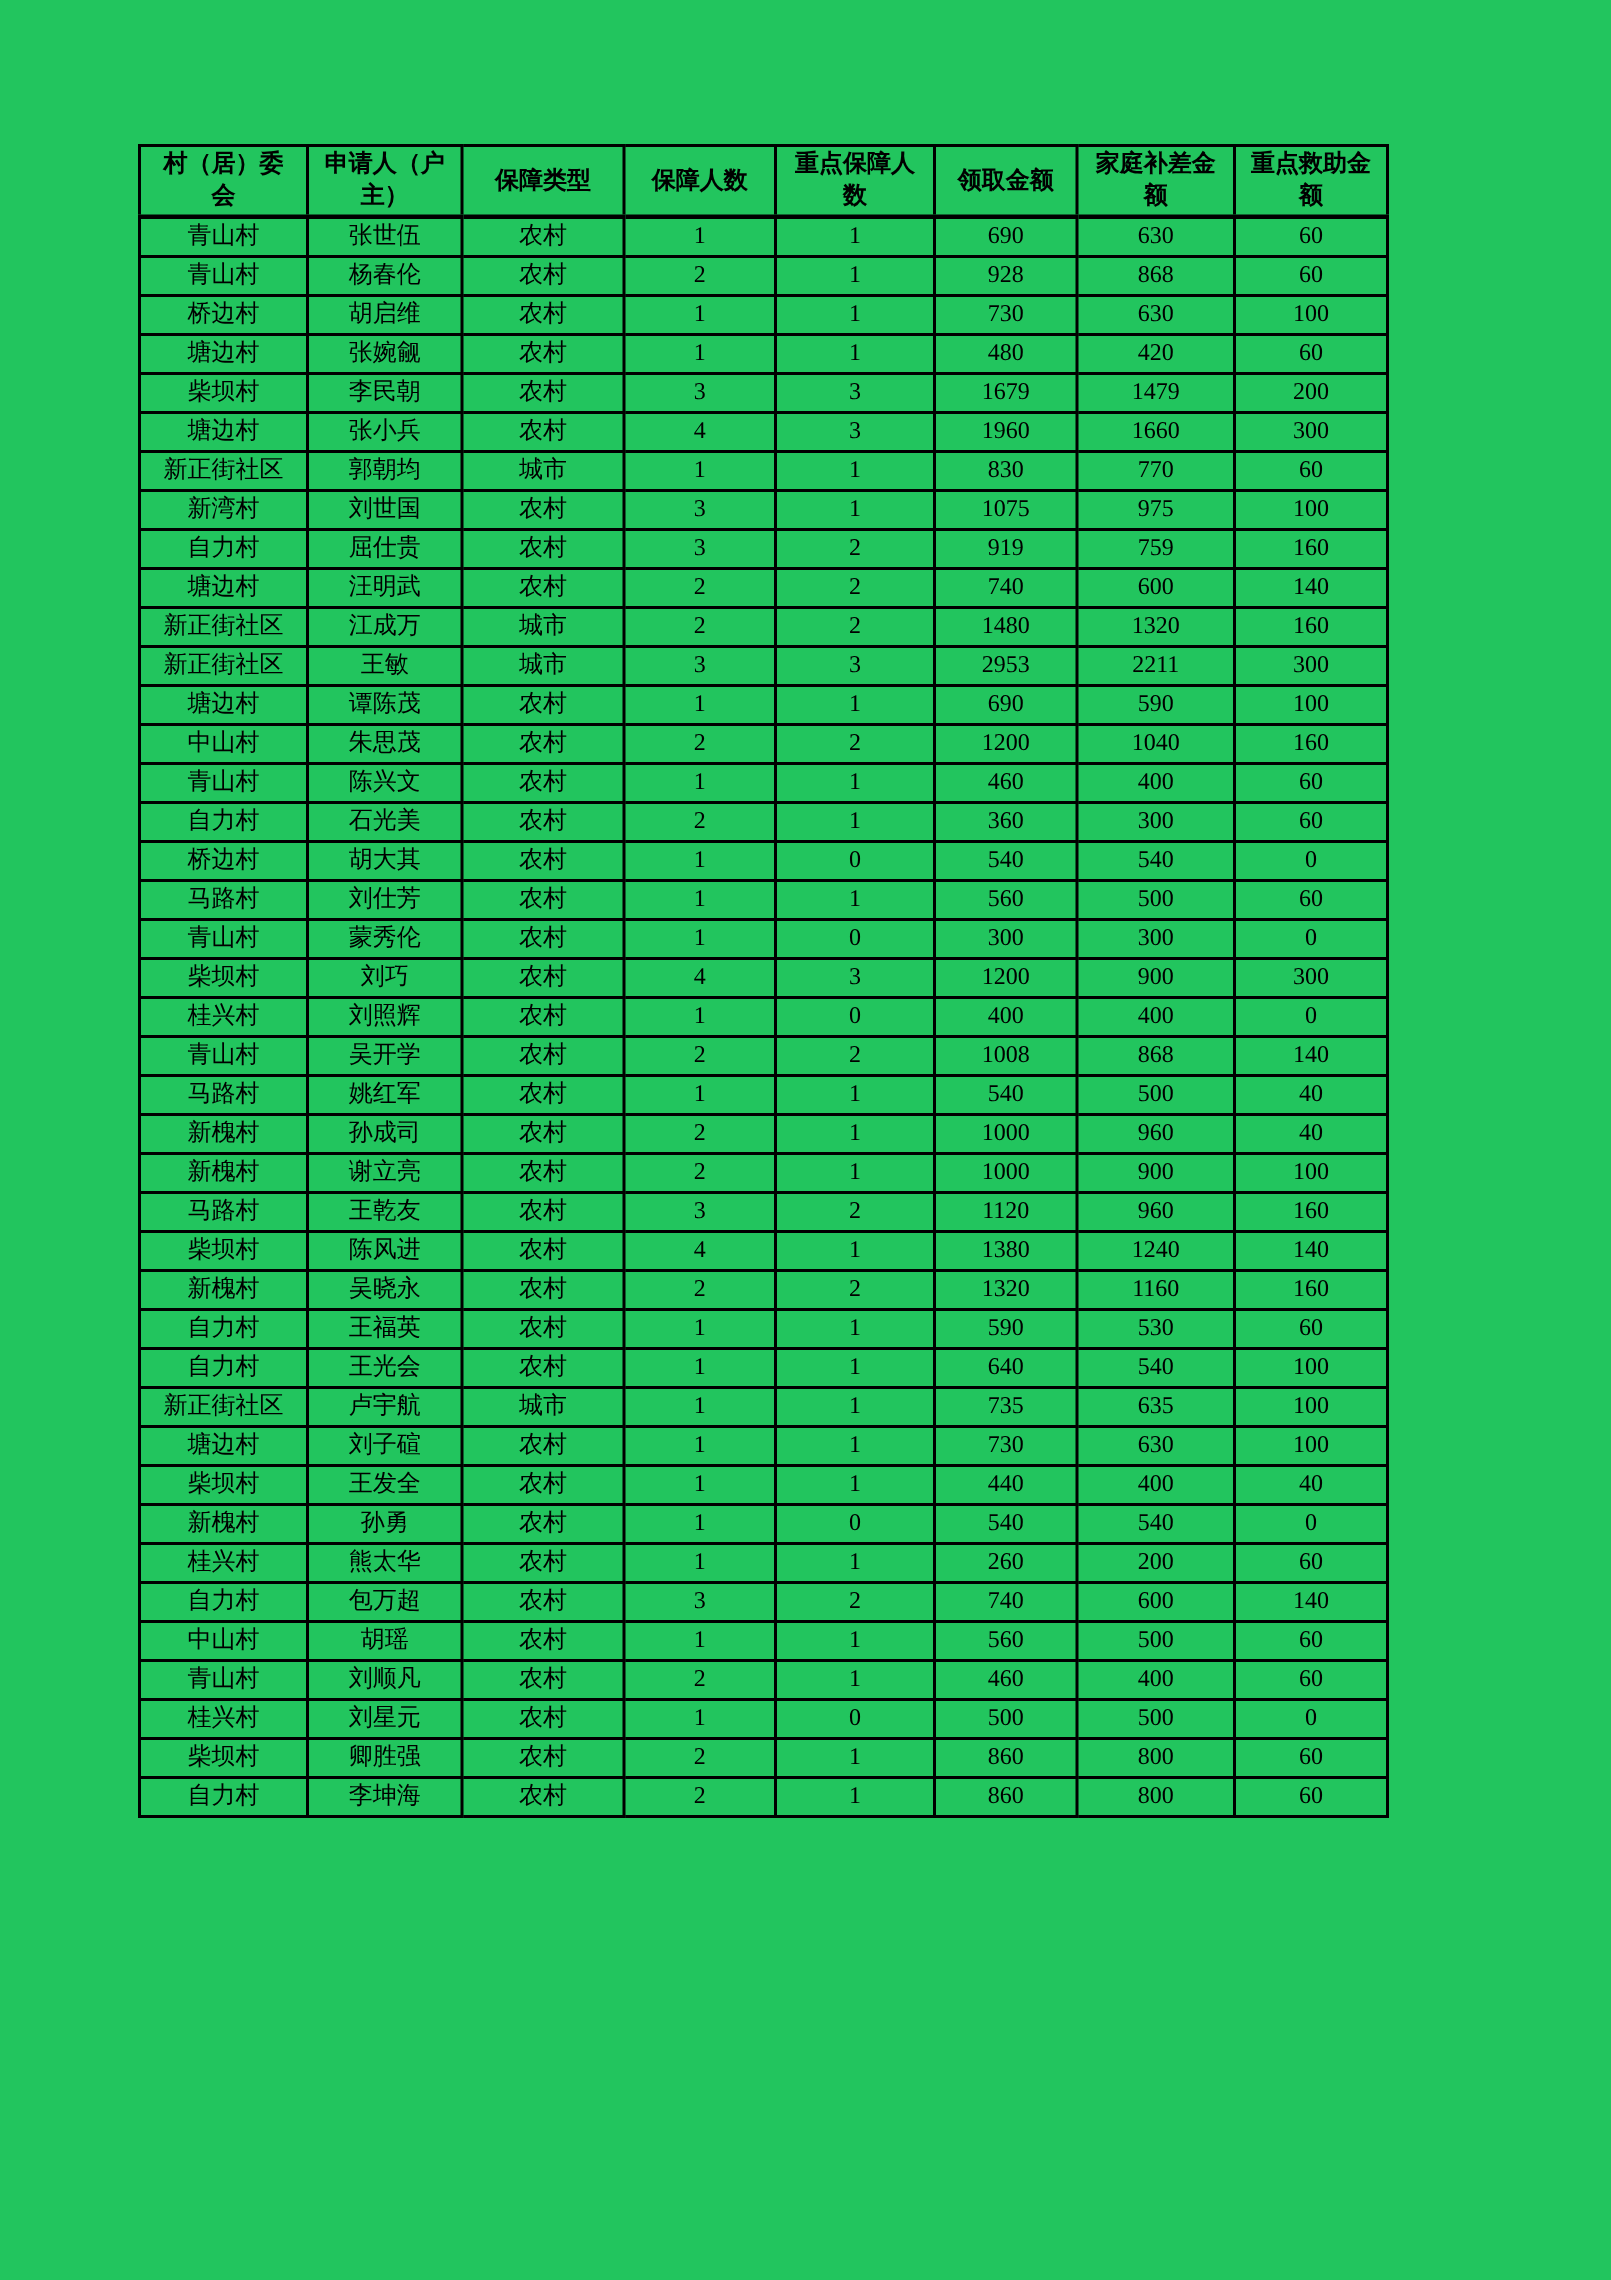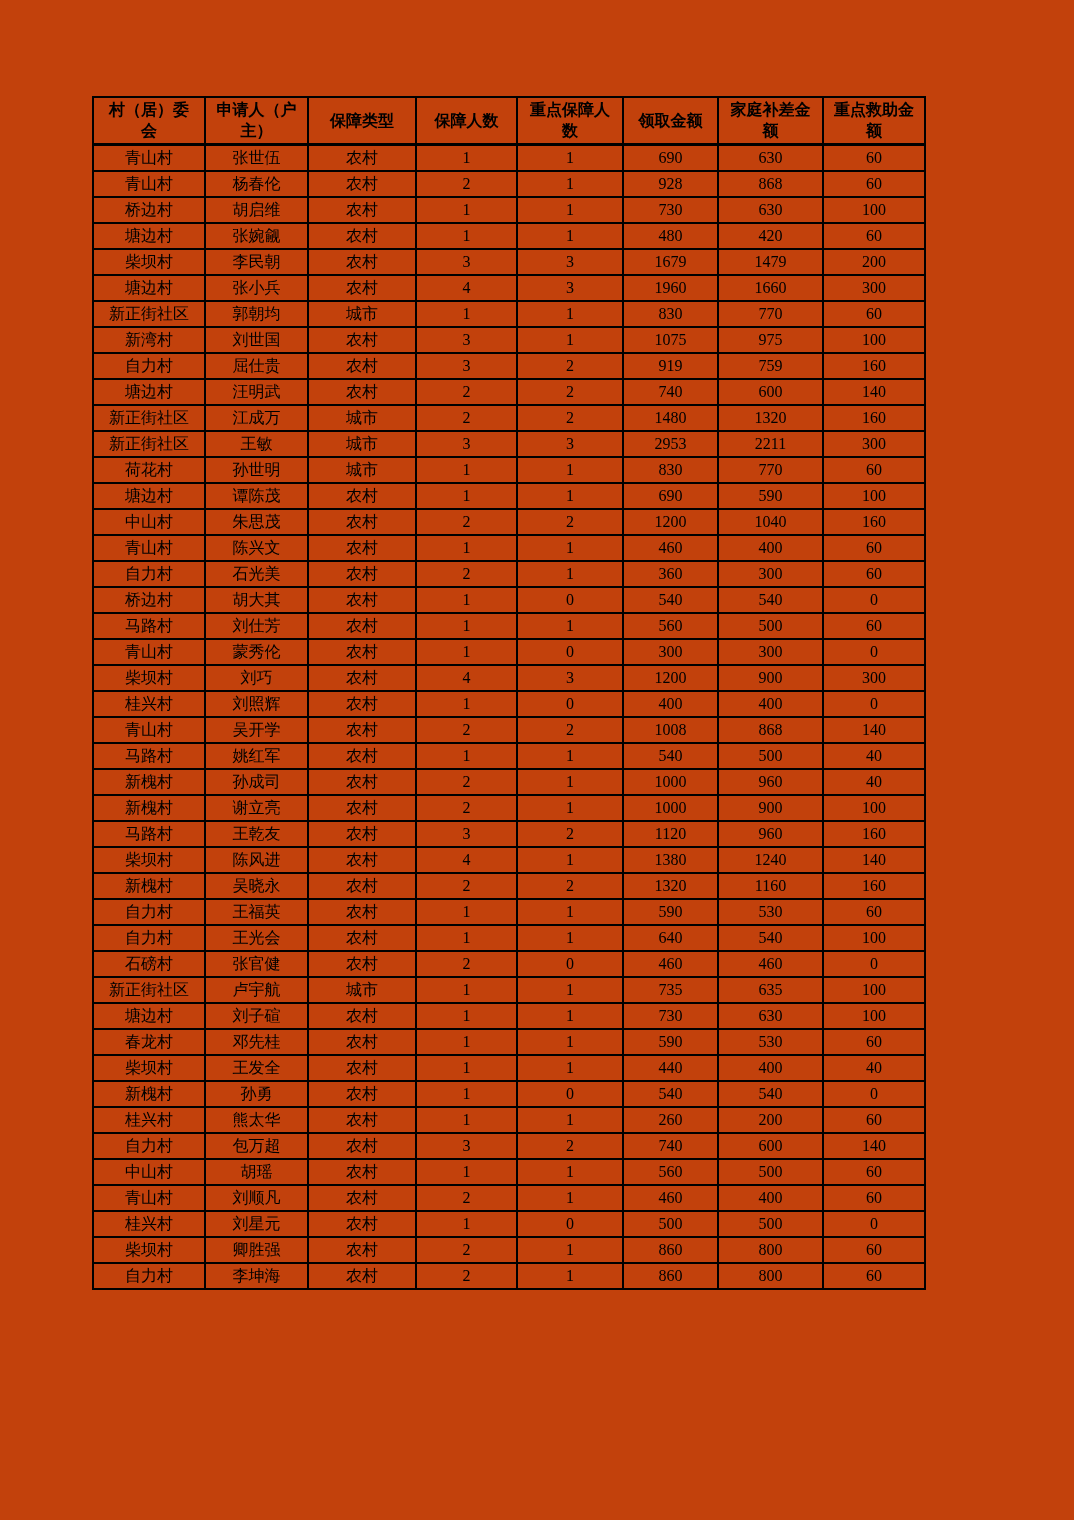--- a/index.html
+++ b/index.html
@@ -5,21 +5,21 @@
   * { margin: 0; padding: 0; box-sizing: border-box; }
   html, body { background: #ffffff; }
   body {
     font-family: "Liberation Serif", "DejaVu Serif", serif;
     color: #000000;
   }
   .page {
     position: relative;
     width: 1074px;
     height: 1520px;
-    background: #c2410c;
+    background: #22c55e;
     overflow: hidden;
   }
   .table-wrap {
     position: absolute;
     left: 92px;
     top: 96px;
     width: 836px;
   }
   table.benefits {
     width: 834px;
@@ -194,30 +194,20 @@
             <td>新正街社区</td>
             <td>王敏</td>
             <td>城市</td>
             <td>3</td>
             <td>3</td>
             <td>2953</td>
             <td>2211</td>
             <td>300</td>
           </tr>
           <tr>
-            <td>荷花村</td>
-            <td>孙世明</td>
-            <td>城市</td>
-            <td>1</td>
-            <td>1</td>
-            <td>830</td>
-            <td>770</td>
-            <td>60</td>
-          </tr>
-          <tr>
             <td>塘边村</td>
             <td>谭陈茂</td>
             <td>农村</td>
             <td>1</td>
             <td>1</td>
             <td>690</td>
             <td>590</td>
             <td>100</td>
           </tr>
           <tr>
@@ -384,58 +374,38 @@
             <td>自力村</td>
             <td>王光会</td>
             <td>农村</td>
             <td>1</td>
             <td>1</td>
             <td>640</td>
             <td>540</td>
             <td>100</td>
           </tr>
           <tr>
-            <td>石磅村</td>
-            <td>张官健</td>
-            <td>农村</td>
-            <td>2</td>
-            <td>0</td>
-            <td>460</td>
-            <td>460</td>
-            <td>0</td>
-          </tr>
-          <tr>
             <td>新正街社区</td>
             <td>卢宇航</td>
             <td>城市</td>
             <td>1</td>
             <td>1</td>
             <td>735</td>
             <td>635</td>
             <td>100</td>
           </tr>
           <tr>
             <td>塘边村</td>
             <td>刘子碹</td>
             <td>农村</td>
             <td>1</td>
             <td>1</td>
             <td>730</td>
             <td>630</td>
             <td>100</td>
-          </tr>
-          <tr>
-            <td>春龙村</td>
-            <td>邓先桂</td>
-            <td>农村</td>
-            <td>1</td>
-            <td>1</td>
-            <td>590</td>
-            <td>530</td>
-            <td>60</td>
           </tr>
           <tr>
             <td>柴坝村</td>
             <td>王发全</td>
             <td>农村</td>
             <td>1</td>
             <td>1</td>
             <td>440</td>
             <td>400</td>
             <td>40</td>

